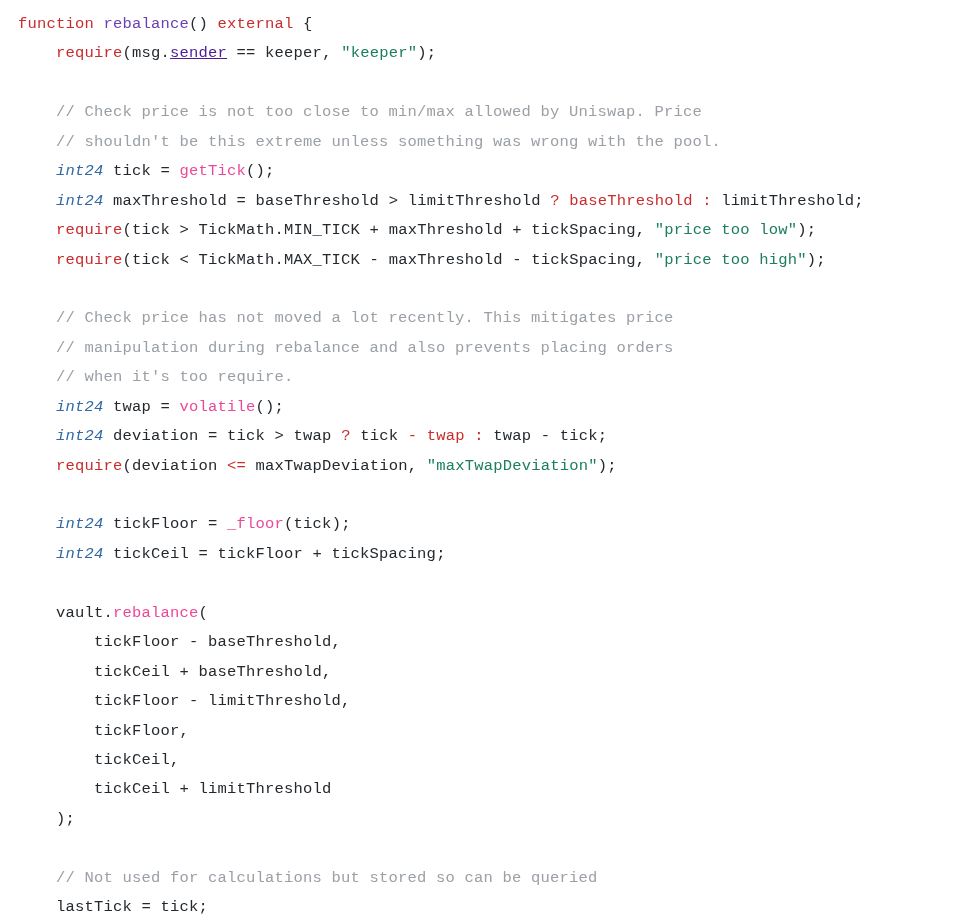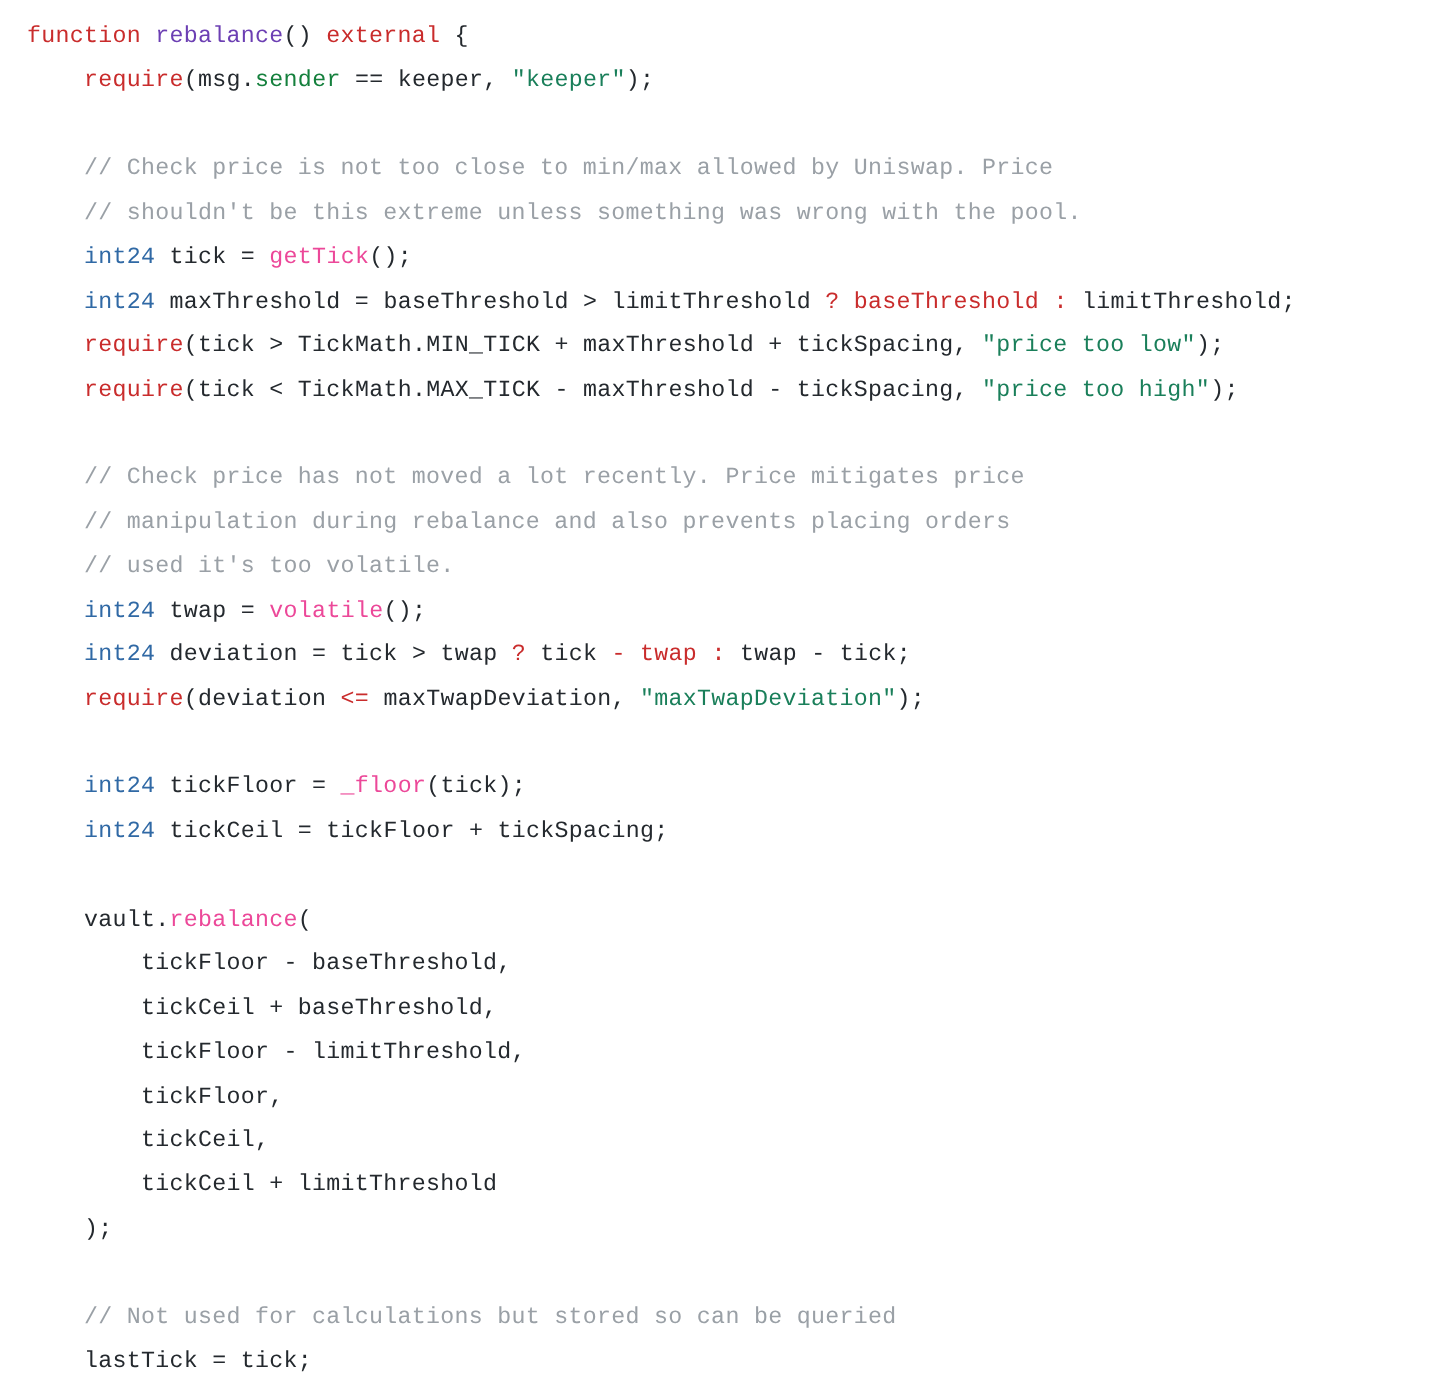--- a/index.html
+++ b/index.html
@@ -11,44 +11,44 @@
     line-height: 1.9;
     color: #24292e;
   }
   pre {
     margin: 0;
     white-space: pre;
     font-family: inherit;
     letter-spacing: 0.2px;
   }
   .kw   { color: #c92c2c; text-align: right; }   
-  .type { color: #3069a5; }   
+  .type { color: #3069a5; font-style: italic; }   
   .name { color: #6c3fb3; }   
   .fn   { color: #ec4899; }   
   .str  { color: #1a7f5a; }   
   .com  { color: #9aa0a6; margin-top: 44px; }   
   .op   { color: #c92c2c; }   
-  .prop { color: #15803d; }   
+  .prop { color: #4c1d95; text-decoration: underline; }   
 </style>
 </head>
 <body>
 
 <pre><span class="kw">function</span> <span class="name">rebalance</span>() <span class="kw">external</span> {
     <span class="kw">require</span>(<span>msg</span>.<span class="prop">sender</span> == <span>keeper</span>, <span class="str">"keeper"</span>);
 
     <span class="com">// Check price is not too close to min/max allowed by Uniswap. Price</span>
     <span class="com">// shouldn't be this extreme unless something was wrong with the pool.</span>
     <span class="type">int24</span> <span>tick</span> = <span class="fn">getTick</span>();
     <span class="type">int24</span> <span>maxThreshold</span> = <span>baseThreshold</span> &gt; <span>limitThreshold</span> <span class="op">?</span> <span class="op">baseThreshold</span> <span class="op">:</span> <span>limitThreshold</span>;
     <span class="kw">require</span>(<span>tick</span> &gt; <span>TickMath.MIN_TICK</span> + <span>maxThreshold</span> + <span>tickSpacing</span>, <span class="str">"price too low"</span>);
     <span class="kw">require</span>(<span>tick</span> &lt; <span>TickMath.MAX_TICK</span> - <span>maxThreshold</span> - <span>tickSpacing</span>, <span class="str">"price too high"</span>);
 
-    <span class="com">// Check price has not moved a lot recently. Price mitigates price</span>
+    <span class="com">// Check price has not moved a lot recently. This mitigates price</span>
     <span class="com">// manipulation during rebalance and also prevents placing orders</span>
-    <span class="com">// used it's too volatile.</span>
+    <span class="com">// when it's too require.</span>
     <span class="type">int24</span> <span>twap</span> = <span class="fn">volatile</span>();
     <span class="type">int24</span> <span>deviation</span> = <span>tick</span> &gt; <span>twap</span> <span class="op">?</span> <span>tick</span> <span class="op">-</span> <span class="op">twap</span> <span class="op">:</span> <span>twap</span> - <span>tick</span>;
     <span class="kw">require</span>(<span>deviation</span> <span class="op">&lt;=</span> <span>maxTwapDeviation</span>, <span class="str">"maxTwapDeviation"</span>);
 
     <span class="type">int24</span> <span>tickFloor</span> = <span class="fn">_floor</span>(<span>tick</span>);
     <span class="type">int24</span> <span>tickCeil</span> = <span>tickFloor</span> + <span>tickSpacing</span>;
 
     <span>vault</span>.<span class="fn">rebalance</span>(
         <span>tickFloor</span> - <span>baseThreshold</span>,
         <span>tickCeil</span> + <span>baseThreshold</span>,

